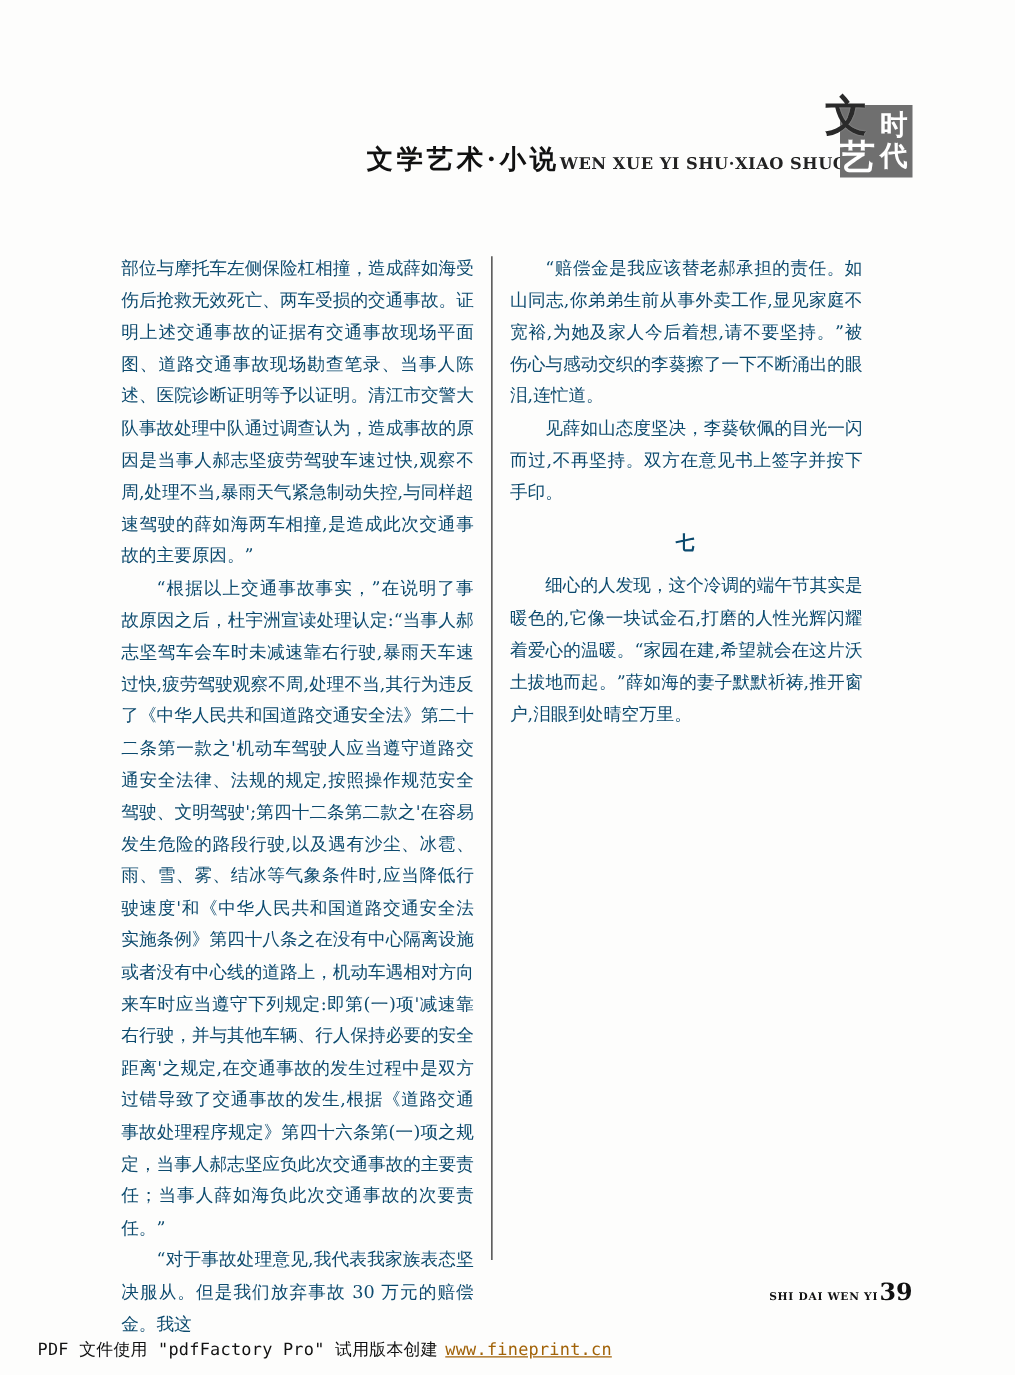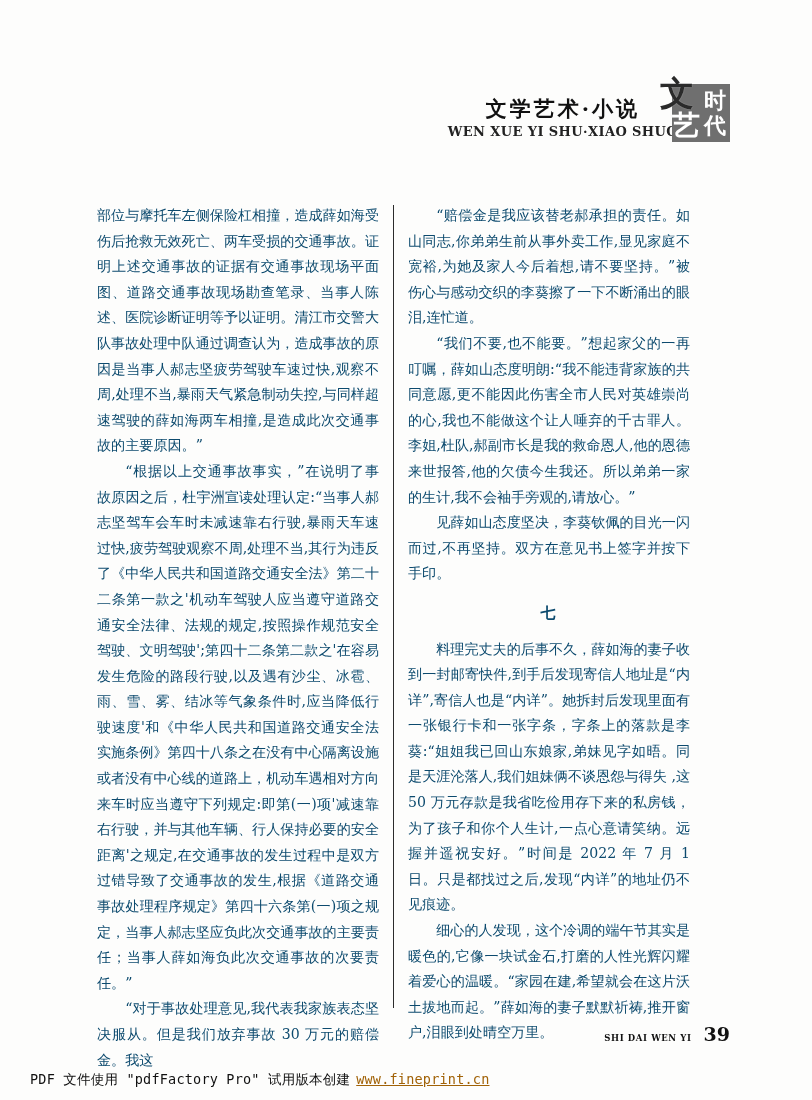--- a/index.html
+++ b/index.html
@@ -28,22 +28,22 @@
   .masthead {
     position: absolute;
     top: 84px;
     right: 82px;
     display: flex;
     align-items: flex-end;
     height: 58px;
   }
   .masthead-text {
     display: flex;
-    flex-direction: column;
-    align-items: center;
+    flex-direction: row;
+    align-items: flex-end;
     padding-bottom: 3px;
     margin-right: -6px;
   }
   .masthead-cn {
     font-family: "DejaVu Serif", "Liberation Serif", serif;
     font-weight: bold;
     font-size: 21px;
     letter-spacing: 3px;
     color: #111;
     line-height: 1.15;
@@ -142,21 +142,21 @@
     letter-spacing: 2px;
   }
 
   
   .folio {
     position: absolute;
     right: 82px;
     bottom: 55px;
     display: flex;
     align-items: baseline;
-    gap: 12px;
+    gap: 1px;
   }
   .folio-label {
     font-family: "DejaVu Serif", "Liberation Serif", serif;
     font-weight: bold;
     font-size: 8.5px;
     letter-spacing: 0.6px;
     color: #111;
   }
   .folio-page {
     font-family: "DejaVu Serif", "Liberation Serif", serif;
@@ -205,24 +205,22 @@
     <div class="col col-left">
       <p class="no-indent">部位与摩托车左侧保险杠相撞，造成薛如海受伤后抢救无效死亡、两车受损的交通事故。证明上述交通事故的证据有交通事故现场平面图、道路交通事故现场勘查笔录、当事人陈述、医院诊断证明等予以证明。清江市交警大队事故处理中队通过调查认为，造成事故的原因是当事人郝志坚疲劳驾驶车速过快,观察不周,处理不当,暴雨天气紧急制动失控,与同样超速驾驶的薛如海两车相撞,是造成此次交通事故的主要原因。”</p>
       <p>“根据以上交通事故事实，”在说明了事故原因之后，杜宇洲宣读处理认定:“当事人郝志坚驾车会车时未减速靠右行驶,暴雨天车速过快,疲劳驾驶观察不周,处理不当,其行为违反了《中华人民共和国道路交通安全法》第二十二条第一款之'机动车驾驶人应当遵守道路交通安全法律、法规的规定,按照操作规范安全驾驶、文明驾驶';第四十二条第二款之'在容易发生危险的路段行驶,以及遇有沙尘、冰雹、雨、雪、雾、结冰等气象条件时,应当降低行驶速度'和《中华人民共和国道路交通安全法实施条例》第四十八条之在没有中心隔离设施或者没有中心线的道路上，机动车遇相对方向来车时应当遵守下列规定:即第(一)项'减速靠右行驶，并与其他车辆、行人保持必要的安全距离'之规定,在交通事故的发生过程中是双方过错导致了交通事故的发生,根据《道路交通事故处理程序规定》第四十六条第(一)项之规定，当事人郝志坚应负此次交通事故的主要责任；当事人薛如海负此次交通事故的次要责任。”</p>
       <p>“对于事故处理意见,我代表我家族表态坚决服从。但是我们放弃事故 30 万元的赔偿金。我这</p>
     </div>
 
     <div class="col-divider"></div>
 
     <div class="col col-right">
       <p>“赔偿金是我应该替老郝承担的责任。如山同志,你弟弟生前从事外卖工作,显见家庭不宽裕,为她及家人今后着想,请不要坚持。”被伤心与感动交织的李葵擦了一下不断涌出的眼泪,连忙道。</p>
-      <p>“我们不要,也不能要。”想起家父的一再叮嘱，薛如山态度明朗:“我不能违背家族的共同意愿,更不能因此伤害全市人民对英雄崇尚的心,我也不能做这个让人唾弃的千古罪人。李姐,杜队,郝副市长是我的救命恩人,他的恩德来世报答,他的欠债今生我还。所以弟弟一家的生计,我不会袖手旁观的,请放心。”</p>
       <p>见薛如山态度坚决，李葵钦佩的目光一闪而过,不再坚持。双方在意见书上签字并按下手印。</p>
       <p class="section-num">七</p>
-      <p>料理完丈夫的后事不久，薛如海的妻子收到一封邮寄快件,到手后发现寄信人地址是“内详”,寄信人也是“内详”。她拆封后发现里面有一张银行卡和一张字条，字条上的落款是李葵:“姐姐我已回山东娘家,弟妹见字如晤。同是天涯沦落人,我们姐妹俩不谈恩怨与得失 ,这 50 万元存款是我省吃俭用存下来的私房钱，为了孩子和你个人生计,一点心意请笑纳。远握并遥祝安好。”时间是 2022 年 7 月 1 日。只是都找过之后,发现“内详”的地址仍不见痕迹。</p>
       <p>细心的人发现，这个冷调的端午节其实是暖色的,它像一块试金石,打磨的人性光辉闪耀着爱心的温暖。“家园在建,希望就会在这片沃土拔地而起。”薛如海的妻子默默祈祷,推开窗户,泪眼到处晴空万里。</p>
     </div>
 
   </div>
 
   <div class="folio">
     <span class="folio-label">SHI DAI WEN YI</span>
     <span class="folio-page">39</span>
   </div>
 

